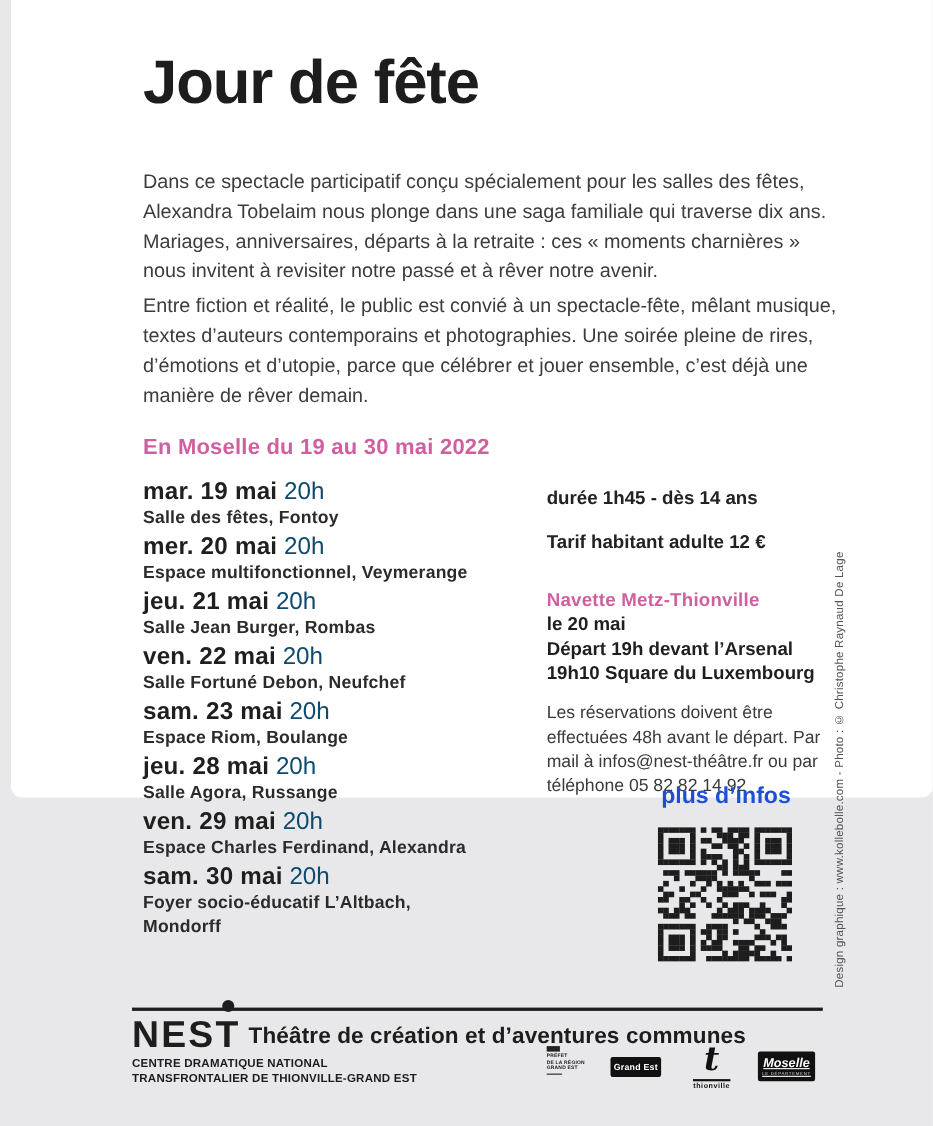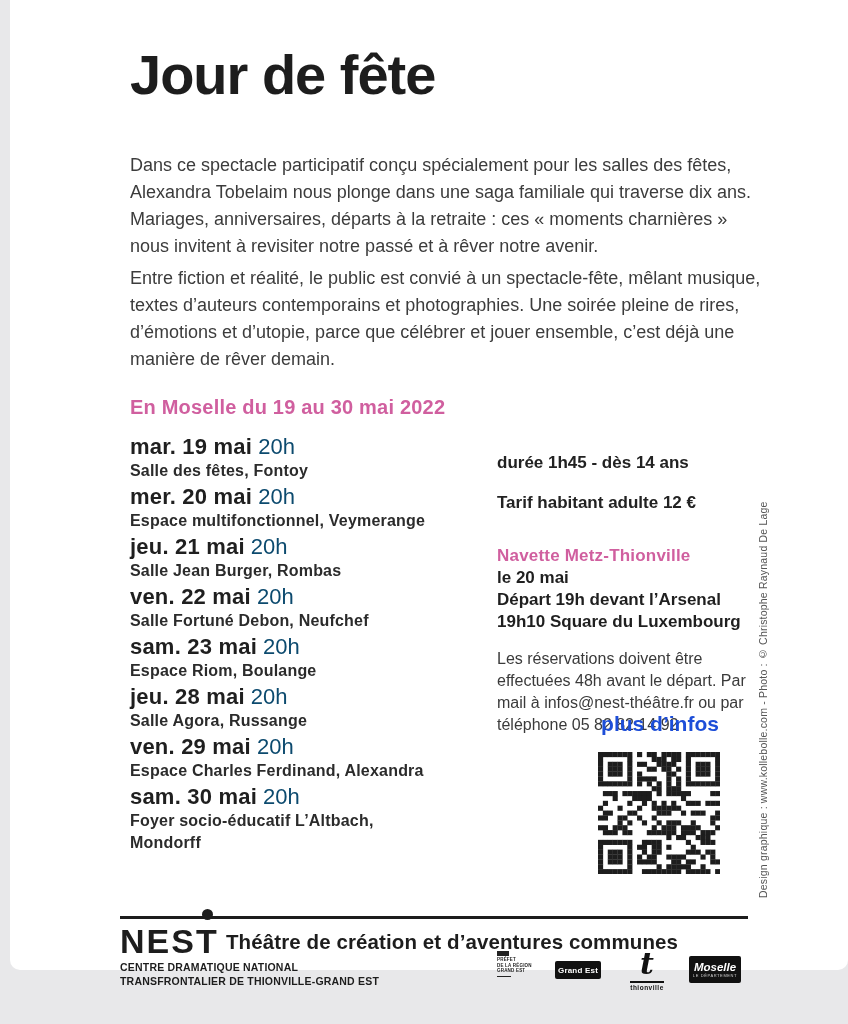--- a/index.html
+++ b/index.html
@@ -3,21 +3,21 @@
 <meta charset="utf-8">
 <style>
   html,body{margin:0;padding:0;}
   body{
     width:848px;height:1024px;position:relative;overflow:hidden;
     background:#e8e8ea;
     font-family:"Liberation Sans", sans-serif;
     -webkit-font-smoothing:antialiased;
   }
   .page{
-    position:absolute;left:10px;top:0;width:838px;height:970px;
+    position:absolute;left:10px;top:0;width:838px;height:725px;
     background:#ffffff;border-radius:0 0 10px 10px;
   }
   .title{
     position:absolute;left:120px;top:42px;
     font-size:56px;font-weight:700;letter-spacing:-1px;color:#1d1d1d;
   }
   .intro{
     position:absolute;left:120px;width:632px;
     font-size:18px;line-height:27px;color:#3c3c3c;font-weight:500;
   }
@@ -28,21 +28,21 @@
     position:absolute;left:120px;top:396px;
     font-size:20px;font-weight:700;letter-spacing:.2px;
   }
   .dates-col{position:absolute;left:120px;top:434px;width:310px;}
   .entry{margin-bottom:2px;}
   .entry-dateline{font-size:22px;line-height:26px;color:#1f1f1f;}
   .entry-date{font-weight:700;letter-spacing:.2px;}
   .entry-time{font-weight:400;color:#0c4a6e;}
   .entry-venue{font-size:16px;line-height:22px;font-weight:700;color:#2b2b2b;letter-spacing:.2px;}
   .info-col{position:absolute;left:487px;top:443px;width:258px;color:#222;}
-  .info-duration{font-size:17px;font-weight:700;line-height:20px;margin-bottom:20px;margin-top:10px;}
+  .info-duration{font-size:17px;font-weight:700;line-height:20px;margin-bottom:20px;}
   .info-tariff{font-size:17px;font-weight:700;line-height:20px;margin-bottom:32px;}
   .shuttle-heading{font-size:17px;font-weight:700;line-height:22px;letter-spacing:.2px;}
   .shuttle-line{font-size:17px;font-weight:700;line-height:22px;color:#1f1f1f;}
   .booking{margin-top:15px;font-size:16px;line-height:22px;color:#3a3a3a;font-weight:500;width:255px;}
   .more-info{
     position:absolute;left:540px;top:712px;width:220px;text-align:center;
     font-size:21px;font-weight:700;color:#1d4ed8;
   }
   .qr{position:absolute;left:588px;top:752px;width:122px;height:122px;}
   .credit{
@@ -73,21 +73,21 @@
     position:absolute;left:58px;top:13px;width:46px;height:18px;background:#111;border-radius:2px;
     display:flex;align-items:center;justify-content:center;
     color:#fff;font-size:8px;font-weight:700;letter-spacing:.2px;
   }
   .logo-thionville{position:absolute;left:128px;top:0;width:44px;text-align:center;color:#111;}
   .logo-thionville .glyph{font-family:"DejaVu Serif", serif;font-style:italic;font-weight:700;font-size:30px;line-height:32px;}
   .logo-thionville .rule{width:34px;height:1.5px;background:#111;margin:1px auto 1px;}
   .logo-thionville .name{font-size:6.5px;font-weight:700;letter-spacing:.5px;}
   .logo-moselle{
     position:absolute;left:192px;top:8px;width:52px;height:27px;background:#111;border-radius:2px;
-    display:flex;flex-direction:column;align-items:center;justify-content:center;color:#fff;
+    display:flex;flex-direction:column;align-items:center;justify-content:center;color:#fff;text-decoration:underline;
   }
   .logo-moselle .m{font-size:11.5px;font-weight:700;font-style:italic;line-height:12px;}
   .logo-moselle .sub{font-size:4px;letter-spacing:.6px;color:#cfcfcf;line-height:6px;}
 </style>
 </head>
 <body>
 
 <div class="page">
 
   <div class="title">Jour de fête</div>

